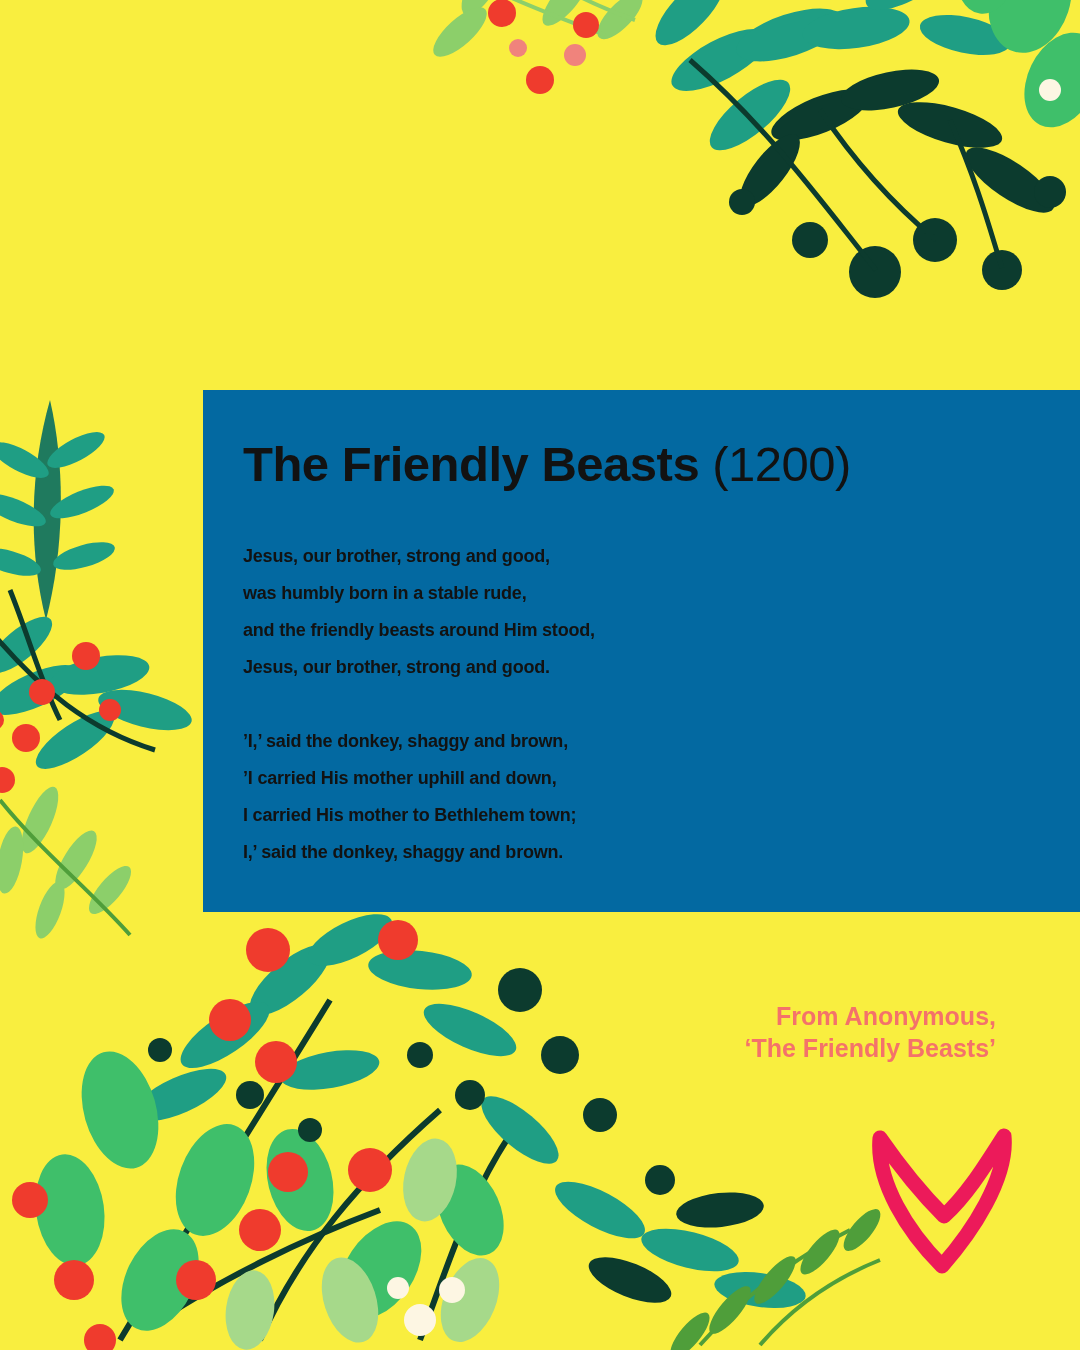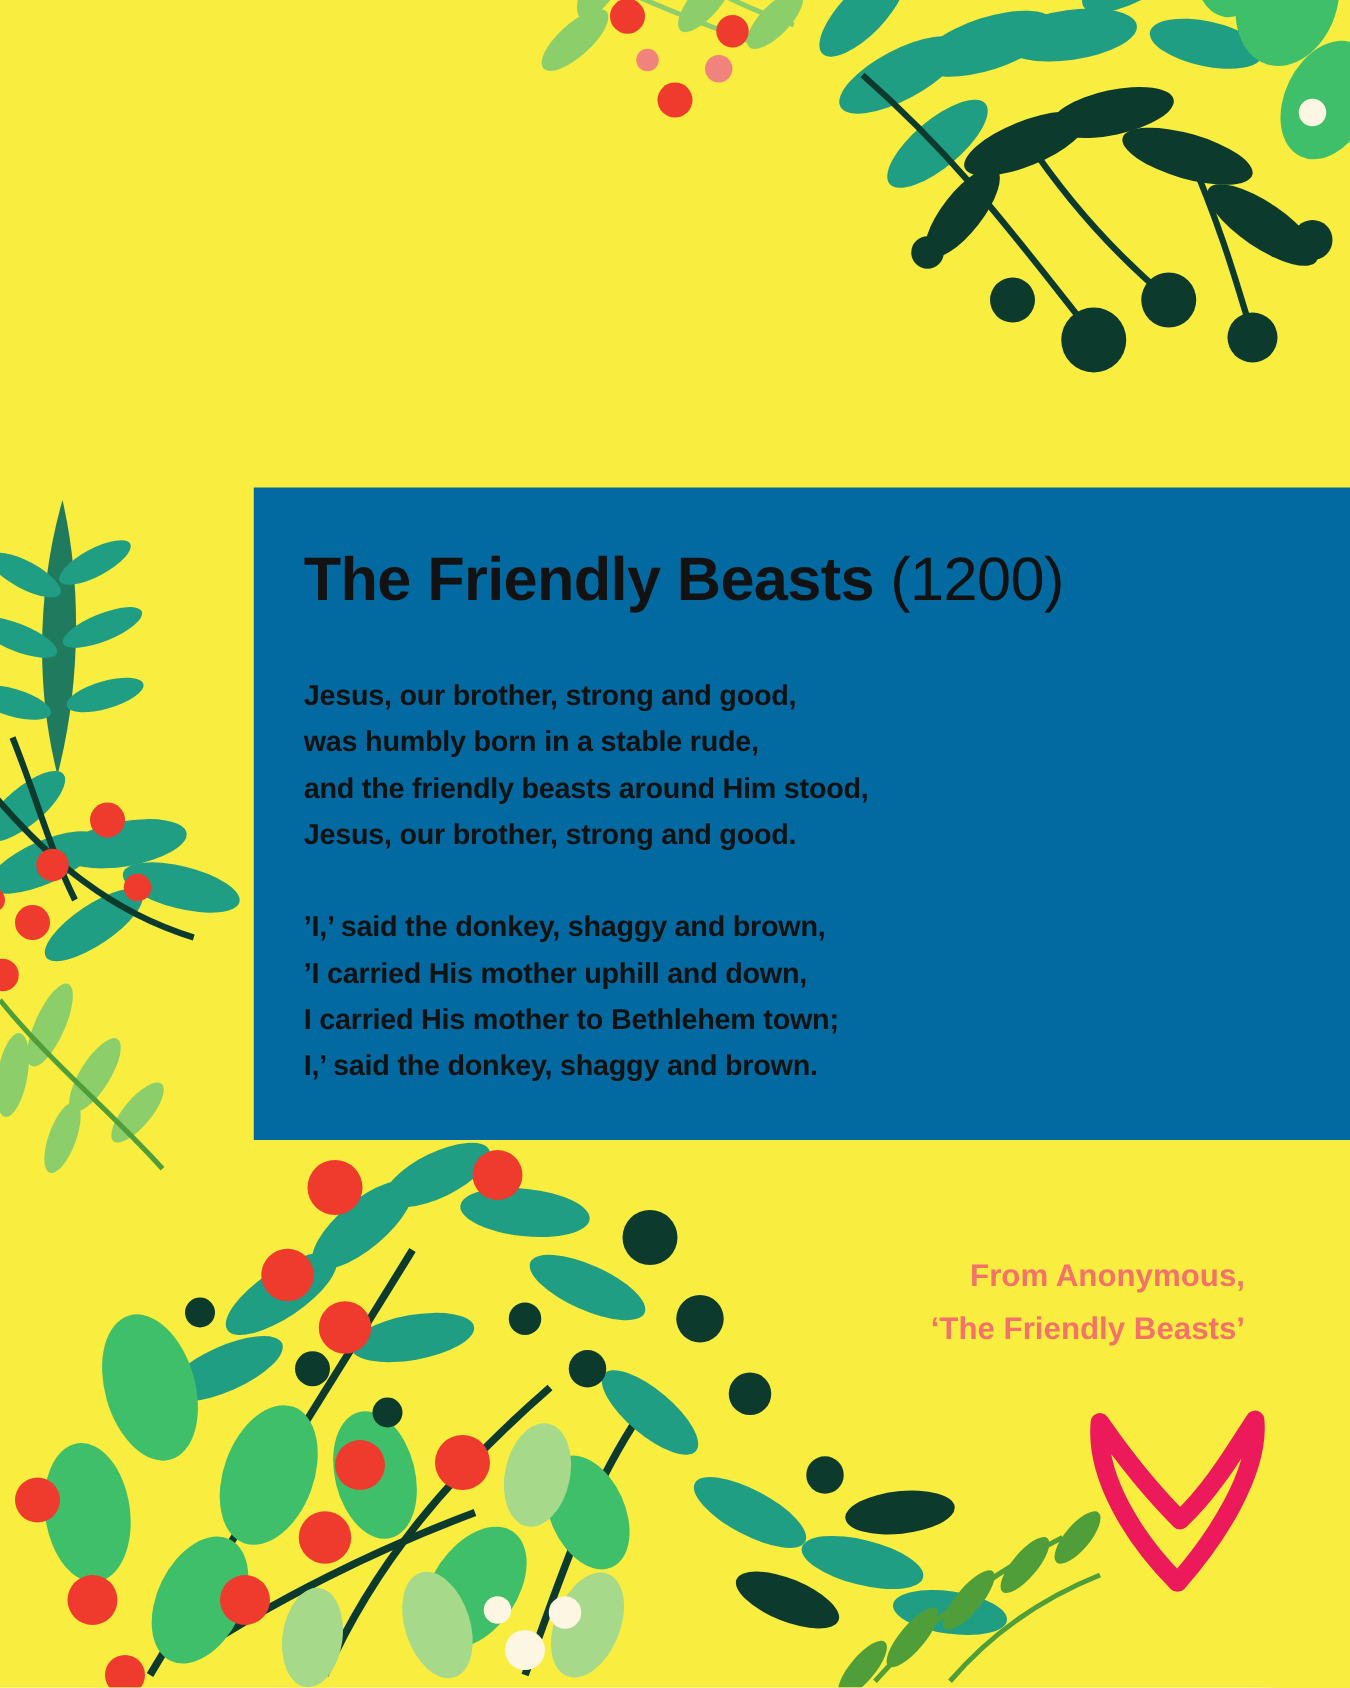--- a/index.html
+++ b/index.html
@@ -43,36 +43,36 @@
     letter-spacing: -0.5px;
     white-space: nowrap;
   }
   #title .year {
     font-weight: 400;
   }
   #lyrics {
     position: absolute;
     left: 40px;
     top: 148px;
-    font-size: 23px;
+    font-size: 18px;
     font-weight: 700;
     line-height: 37px;
     color: #121212;
     white-space: pre-wrap;
     letter-spacing: -0.2px;
   }
   
   #attribution {
     position: absolute;
     right: 84px;
     top: 1000px;
     text-align: right;
     font-size: 25px;
     font-weight: 700;
-    line-height: 42px;
+    line-height: 32px;
     color: #f4726a;
     z-index: 6;
     white-space: pre-line;
   }
   
   #heart {
     position: absolute;
     left: 868px;
     top: 1120px;
     width: 150px;

